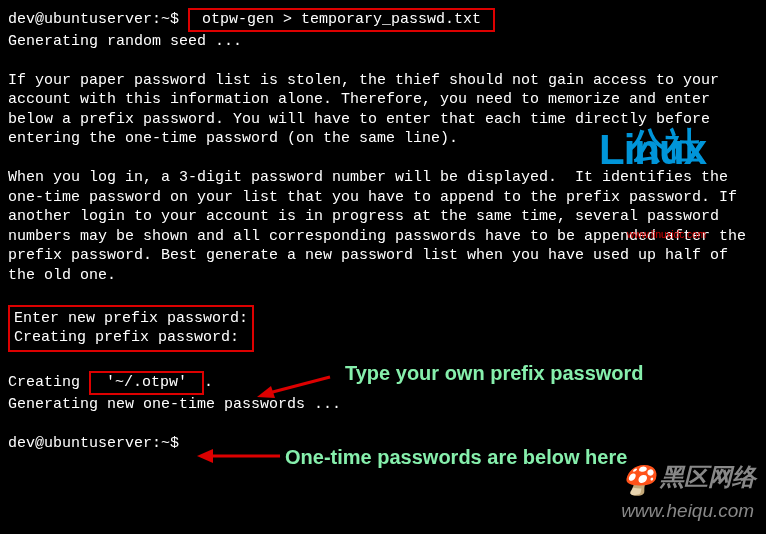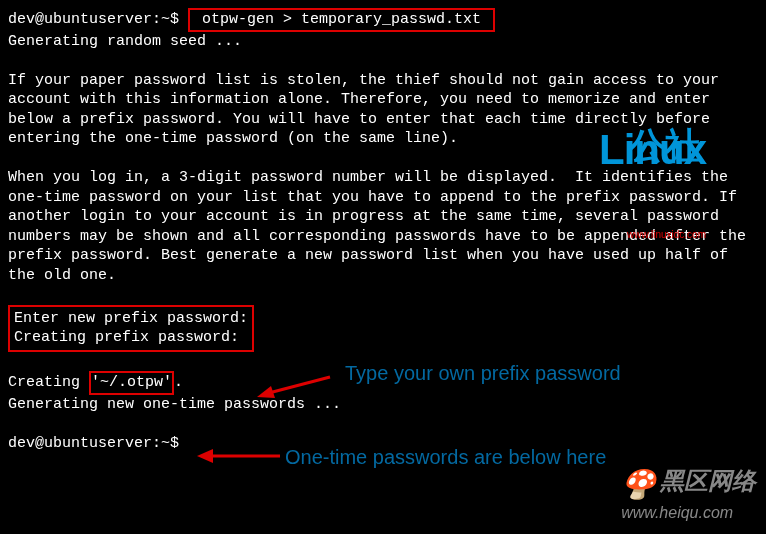--- a/index.html
+++ b/index.html
@@ -27,27 +27,27 @@
       padding: 0 12px;
       display: inline-block;
     }
     .enter-box {
       border: 2px solid #d00;
       padding: 2px 4px;
       display: inline-block;
     }
     .path-box {
       border: 2px solid #d00;
-      padding: 0 0;
+      padding: 0 15px;
       display: inline-block;
     }
     .annotation {
       position: absolute;
-      color: #0369a1;
-      font-weight: normal;
+      color: #86efac;
+      font-weight: bold;
       font-family: Arial, sans-serif;
       font-size: 20px;
     }
     .arrow-svg {
       position: absolute;
     }
     .watermark-linux {
       position: absolute;
       right: 60px;
       top: 55px;
@@ -85,21 +85,21 @@
       text-align: left;
       font-style: italic;
     }
     .watermark-heiqu .chinese {
       color: #888;
       font-size: 24px;
       font-weight: bold;
     }
     .watermark-heiqu .url {
       color: #888;
-      font-size: 16px;
+      font-size: 19px;
     }
     .mushroom {
       display: inline-block;
       font-size: 28px;
       color: #aaa;
       vertical-align: middle;
       margin-right: 4px;
     }
   </style>
 </head>

